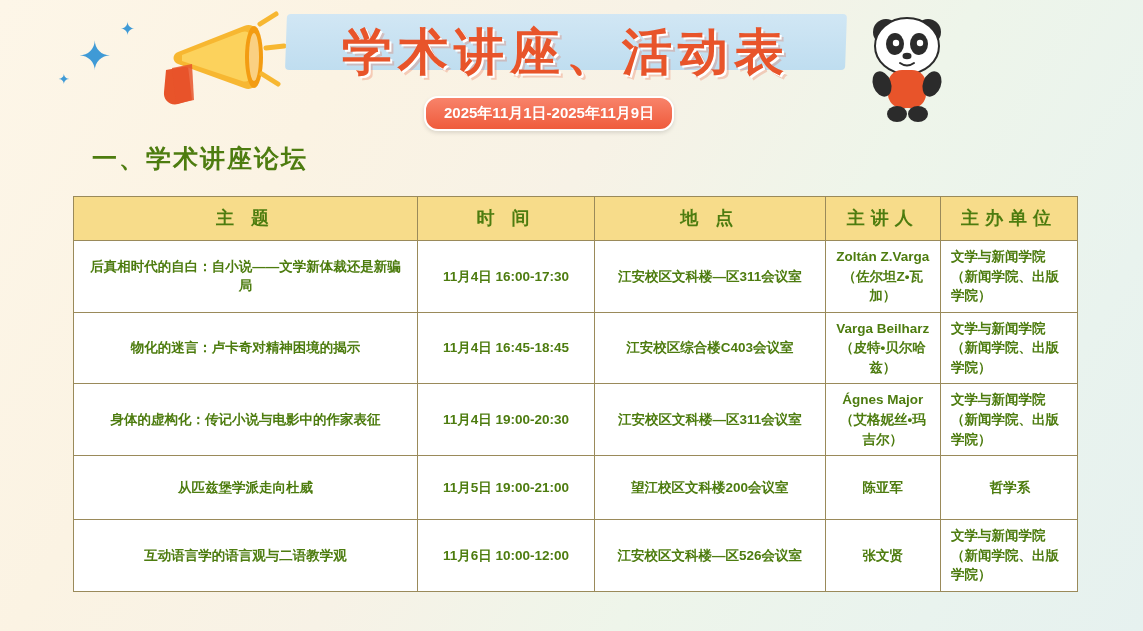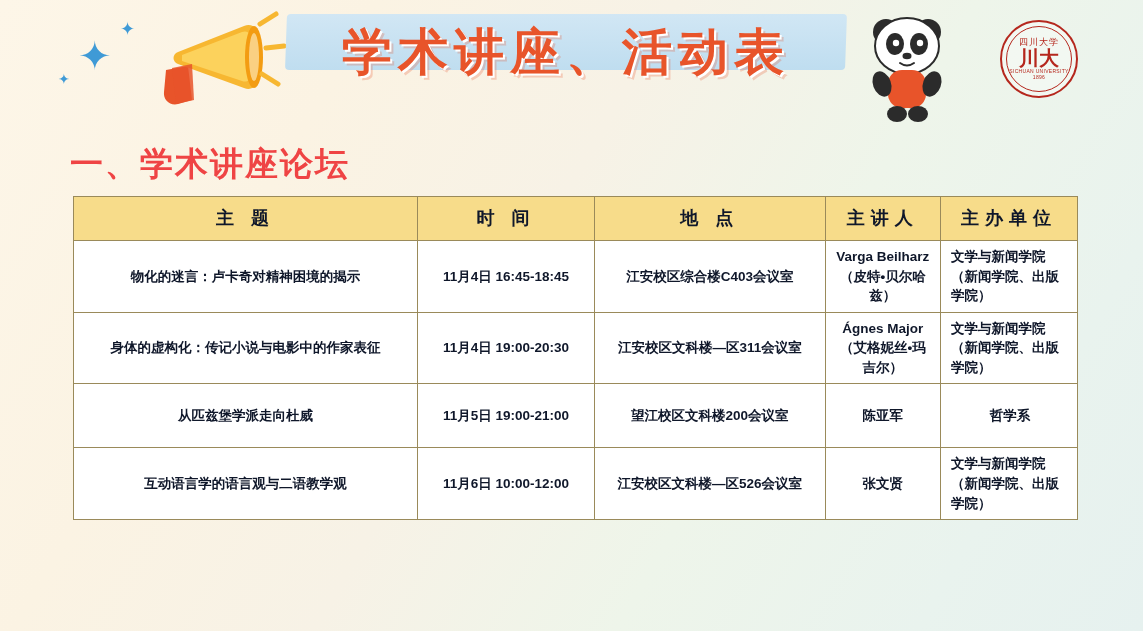--- a/index.html
+++ b/index.html
@@ -96,44 +96,44 @@
     display: flex; flex-direction: column; align-items: center; justify-content: center;
     position: relative;
   }
   .seal .seal-cn { font-size: 9px; letter-spacing: 1px; }
   .seal .seal-logo { font-size: 20px; font-weight: 700; line-height: 1; margin: 1px 0; }
   .seal .seal-en { font-size: 5px; letter-spacing: .3px; }
 
   
   .section-title {
     position: absolute;
-    left: 70px; top: 142px;
-    font-size: 33px;
-    font-weight: 700;
-    color: #ef4444;
+    left: 92px; top: 142px;
+    font-size: 25px;
+    font-weight: 700;
+    color: #4d7c0f;
     letter-spacing: 2px;
   }
 
   
   .table-wrap {
     position: absolute;
     left: 73px; top: 196px;
     width: 1005px;
   }
   table {
     border-collapse: collapse;
     width: 100%;
     table-layout: fixed;
     background: #fff;
   }
   th, td {
     border: 1px solid #9a8a5a;
     padding: 6px 8px;
     font-size: 13.5px;
-    color: #0f172a;
+    color: #4d7c0f;
     text-align: center;
     vertical-align: middle;
     line-height: 1.45;
   }
   thead th {
     background: #f7dc8a;
     font-size: 18px;
     font-weight: 700;
     letter-spacing: 6px;
     height: 44px;
@@ -172,46 +172,39 @@
     <path d="M118 40 L136 38" stroke="#f7b731" stroke-width="5" stroke-linecap="round" fill="none"></path>
     <path d="M114 66 L130 76" stroke="#f7b731" stroke-width="5" stroke-linecap="round" fill="none"></path>
     <path d="M24 60 L44 56 L46 92 L28 96 Z" fill="#e8542a" opacity=".85"></path>
   </svg>
 
   <div class="title-wrap">
     <div class="title-bg"></div>
     <div class="title-text">学术讲座、活动表</div>
   </div>
 
+  <div class="date-pill">2025年11月1日-2025年11月9日</div>
 
   <svg class="panda" viewBox="0 0 110 118">
     <ellipse cx="34" cy="26" rx="13" ry="13" fill="#2b2b2b"></ellipse>
     <ellipse cx="76" cy="26" rx="13" ry="13" fill="#2b2b2b"></ellipse>
     <ellipse cx="55" cy="40" rx="32" ry="28" fill="#ffffff" stroke="#2b2b2b" stroke-width="2"></ellipse>
     <ellipse cx="43" cy="38" rx="9" ry="11" fill="#2b2b2b"></ellipse>
     <ellipse cx="67" cy="38" rx="9" ry="11" fill="#2b2b2b"></ellipse>
     <circle cx="44" cy="37" r="3.2" fill="#fff"></circle>
     <circle cx="68" cy="37" r="3.2" fill="#fff"></circle>
     <ellipse cx="55" cy="50" rx="4.5" ry="3.2" fill="#2b2b2b"></ellipse>
     <path d="M48 57 Q55 62 62 57" stroke="#2b2b2b" stroke-width="2" fill="none" stroke-linecap="round"></path>
     <rect x="36" y="64" width="38" height="38" rx="14" fill="#e8542a"></rect>
     <ellipse cx="30" cy="78" rx="9" ry="13" fill="#2b2b2b" transform="rotate(-20 30 78)"></ellipse>
     <ellipse cx="80" cy="78" rx="9" ry="13" fill="#2b2b2b" transform="rotate(20 80 78)"></ellipse>
     <ellipse cx="45" cy="108" rx="10" ry="8" fill="#2b2b2b"></ellipse>
     <ellipse cx="66" cy="108" rx="10" ry="8" fill="#2b2b2b"></ellipse>
   </svg>
 
-  <div class="seal">
-    <div class="seal-inner">
-      <div class="seal-cn">四川大学</div>
-      <div class="seal-logo">川大</div>
-      <div class="seal-en">SICHUAN UNIVERSITY</div>
-      <div class="seal-en">1896</div>
-    </div>
-  </div>
 </div>
 
 <div class="section-title">一、学术讲座论坛</div>
 
 <div class="table-wrap">
   <table>
     <colgroup>
       <col class="col-topic">
         <col class="col-time">
         <col class="col-place">
@@ -222,20 +215,27 @@
       <tr>
         <th>主 题</th>
         <th>时 间</th>
         <th>地 点</th>
         <th>主讲人</th>
         <th>主办单位</th>
       </tr>
     </thead>
     <tbody>
       <tr>
+        <td class="topic">后真相时代的自白：自小说——文学新体裁还是新骗局</td>
+        <td class="time">11月4日 16:00-17:30</td>
+        <td class="place">江安校区文科楼—区311会议室</td>
+        <td class="speaker">Zoltán Z.Varga（佐尔坦Z•瓦加）</td>
+        <td class="org">文学与新闻学院（新闻学院、出版学院）</td>
+      </tr>
+      <tr>
         <td class="topic">物化的迷言：卢卡奇对精神困境的揭示</td>
         <td class="time">11月4日 16:45-18:45</td>
         <td class="place">江安校区综合楼C403会议室</td>
         <td class="speaker">Varga Beilharz（皮特•贝尔哈兹）</td>
         <td class="org">文学与新闻学院（新闻学院、出版学院）</td>
       </tr>
       <tr>
         <td class="topic">身体的虚构化：传记小说与电影中的作家表征</td>
         <td class="time">11月4日 19:00-20:30</td>
         <td class="place">江安校区文科楼—区311会议室</td>

